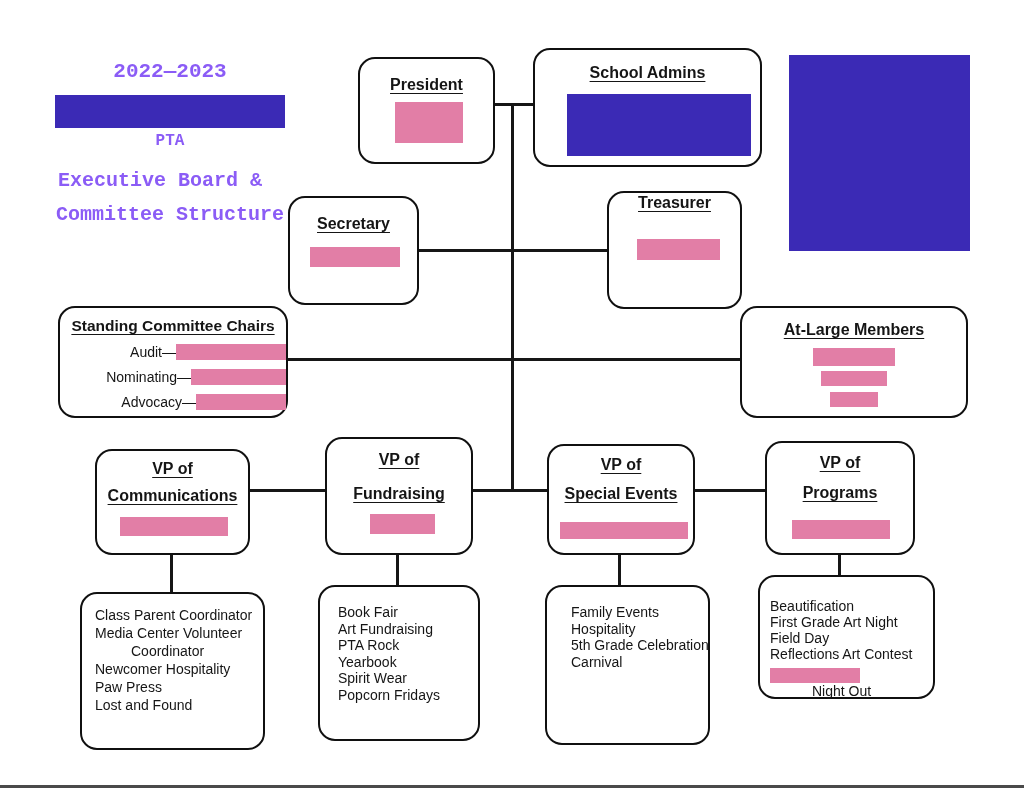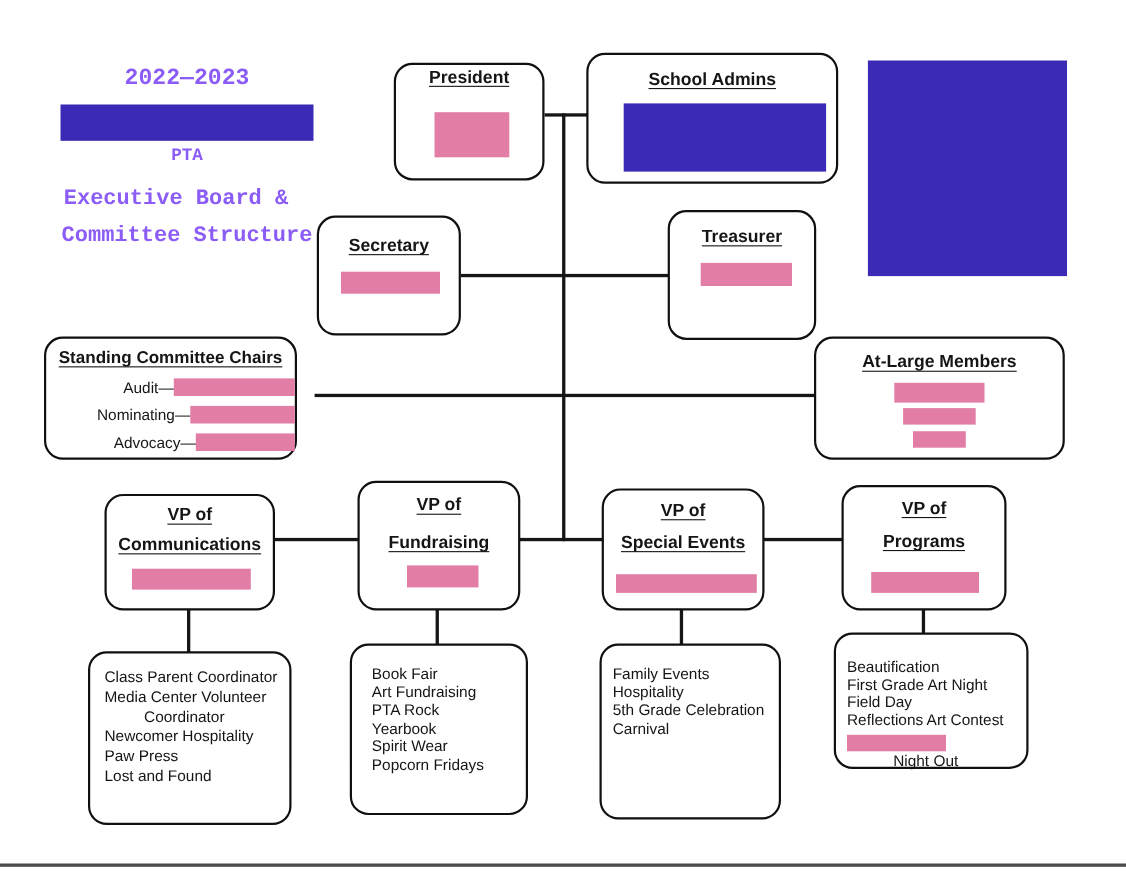--- a/index.html
+++ b/index.html
@@ -59,40 +59,40 @@
 
   <div class="title-text" style="left:55px;top:60px;width:230px;font-size:21px">2022—2023</div>
   <div class="block" style="left:55px;top:95px;width:230px;height:33px"></div>
   <div class="title-text" style="left:55px;top:132px;width:230px;font-size:16px">PTA</div>
   <div class="title-text" style="left:20px;top:169px;width:280px;font-size:20px">Executive Board &amp;</div>
   <div class="title-text" style="left:30px;top:203px;width:280px;font-size:20px">Committee Structure</div>
 
   <div class="block" style="left:789px;top:55px;width:181px;height:196px"></div>
 
   <div class="box" style="left:358px;top:57px;width:137px;height:107px">
-    <div class="box-label" style="margin-top:3px">President</div>
+    <div class="box-label" style="margin-top:17px">President</div>
     <div class="redaction pink" style="left:35px;top:43px;width:68px;height:41px"></div>
   </div>
 
   <div class="box" style="left:533px;top:48px;width:229px;height:119px">
     <div class="box-label" style="margin-top:14px">School Admins</div>
     <div class="redaction purple" style="left:32px;top:44px;width:184px;height:62px"></div>
   </div>
 
   <div class="box" style="left:288px;top:196px;width:131px;height:109px">
     <div class="box-label" style="margin-top:17px">Secretary</div>
     <div class="redaction pink" style="left:20px;top:49px;width:90px;height:20px"></div>
   </div>
 
   <div class="box" style="left:607px;top:191px;width:135px;height:118px">
-    <div class="box-label" style="margin-top:14px">Treasurer</div>
+    <div class="box-label" style="margin-top:1px">Treasurer</div>
     <div class="redaction pink" style="left:28px;top:46px;width:83px;height:21px"></div>
   </div>
 
-  <div class="box" style="left:40px;top:306px;width:230px;height:112px">
+  <div class="box" style="left:58px;top:306px;width:230px;height:112px">
     <div class="box-label" style="margin-top:9px;font-size:15.5px">Standing Committee Chairs</div>
     <div class="committee-row" style="padding-left:40px;margin-top:4px">
       <span>Audit—</span>
       <span class="rect" style="width:110px"></span>
     </div>
     <div class="committee-row" style="padding-left:32px">
       <span>Nominating—</span>
       <span class="rect" style="width:95px"></span>
     </div>
     <div class="committee-row" style="padding-left:37px">
@@ -143,21 +143,21 @@
 
   <div class="box listbox" style="left:318px;top:585px;width:162px;height:156px;padding:17px 0 0 18px;line-height:16.5px">
     <div class="li">Book Fair</div>
     <div class="li">Art Fundraising</div>
     <div class="li">PTA Rock</div>
     <div class="li">Yearbook</div>
     <div class="li">Spirit Wear</div>
     <div class="li">Popcorn Fridays</div>
   </div>
 
-  <div class="box listbox" style="left:545px;top:585px;width:165px;height:160px;padding:17px 0 0 10px;line-height:16.5px">
+  <div class="box listbox" style="left:545px;top:585px;width:165px;height:160px;padding:17px 0 0 24px;line-height:16.5px">
     <div class="li">Family Events</div>
     <div class="li">Hospitality</div>
     <div class="li">5th Grade Celebration</div>
     <div class="li">Carnival</div>
   </div>
 
   <div class="box listbox" style="left:758px;top:575px;width:177px;height:124px;padding:21px 0 0 10px;line-height:16px">
     <div class="li">Beautification</div>
     <div class="li">First Grade Art Night</div>
     <div class="li">Field Day</div>

